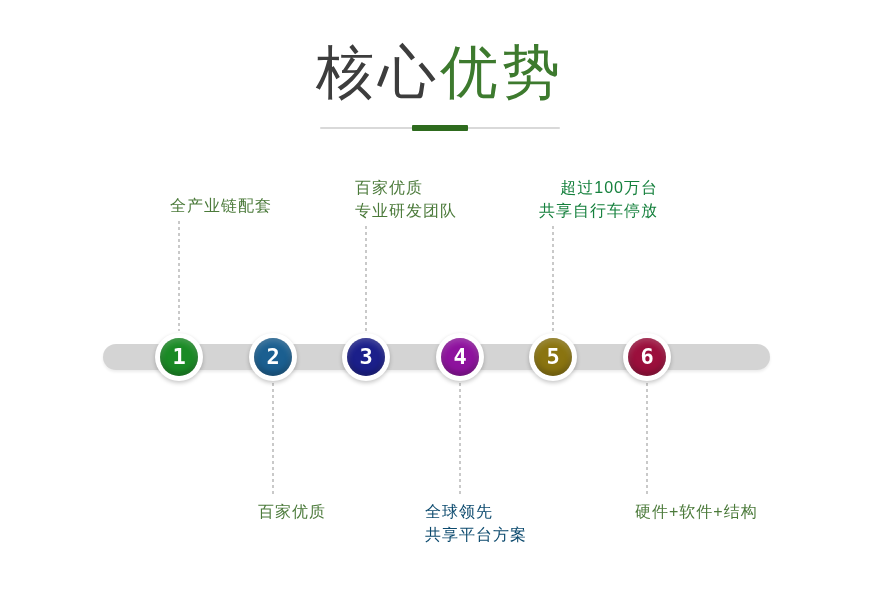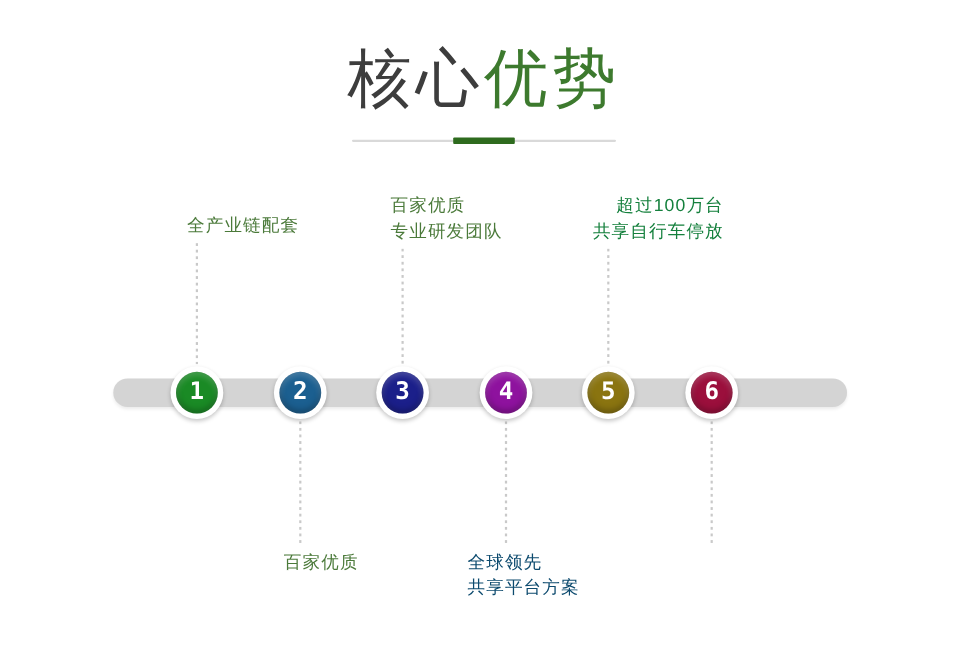--- a/index.html
+++ b/index.html
@@ -185,16 +185,17 @@
         <span class="line">超过100万台</span>
         <span class="line">共享自行车停放</span>
       </div>
       <div class="dotline" style="left: 646px; top: 383px; height: 111px;"></div>
       <div class="node" style="left: 623px; top: 333px;">
         <div class="disc" style="background: rgb(155, 15, 60);">
           <span>6</span>
         </div>
       </div>
       <div class="caption" style="left: 635px; top: 500px; text-align: left; color: rgb(75, 122, 58);">
+        <span class="line">硬件+软件+结构</span>
       </div>
     </div>
 
 </div>
 
 </body></html>

